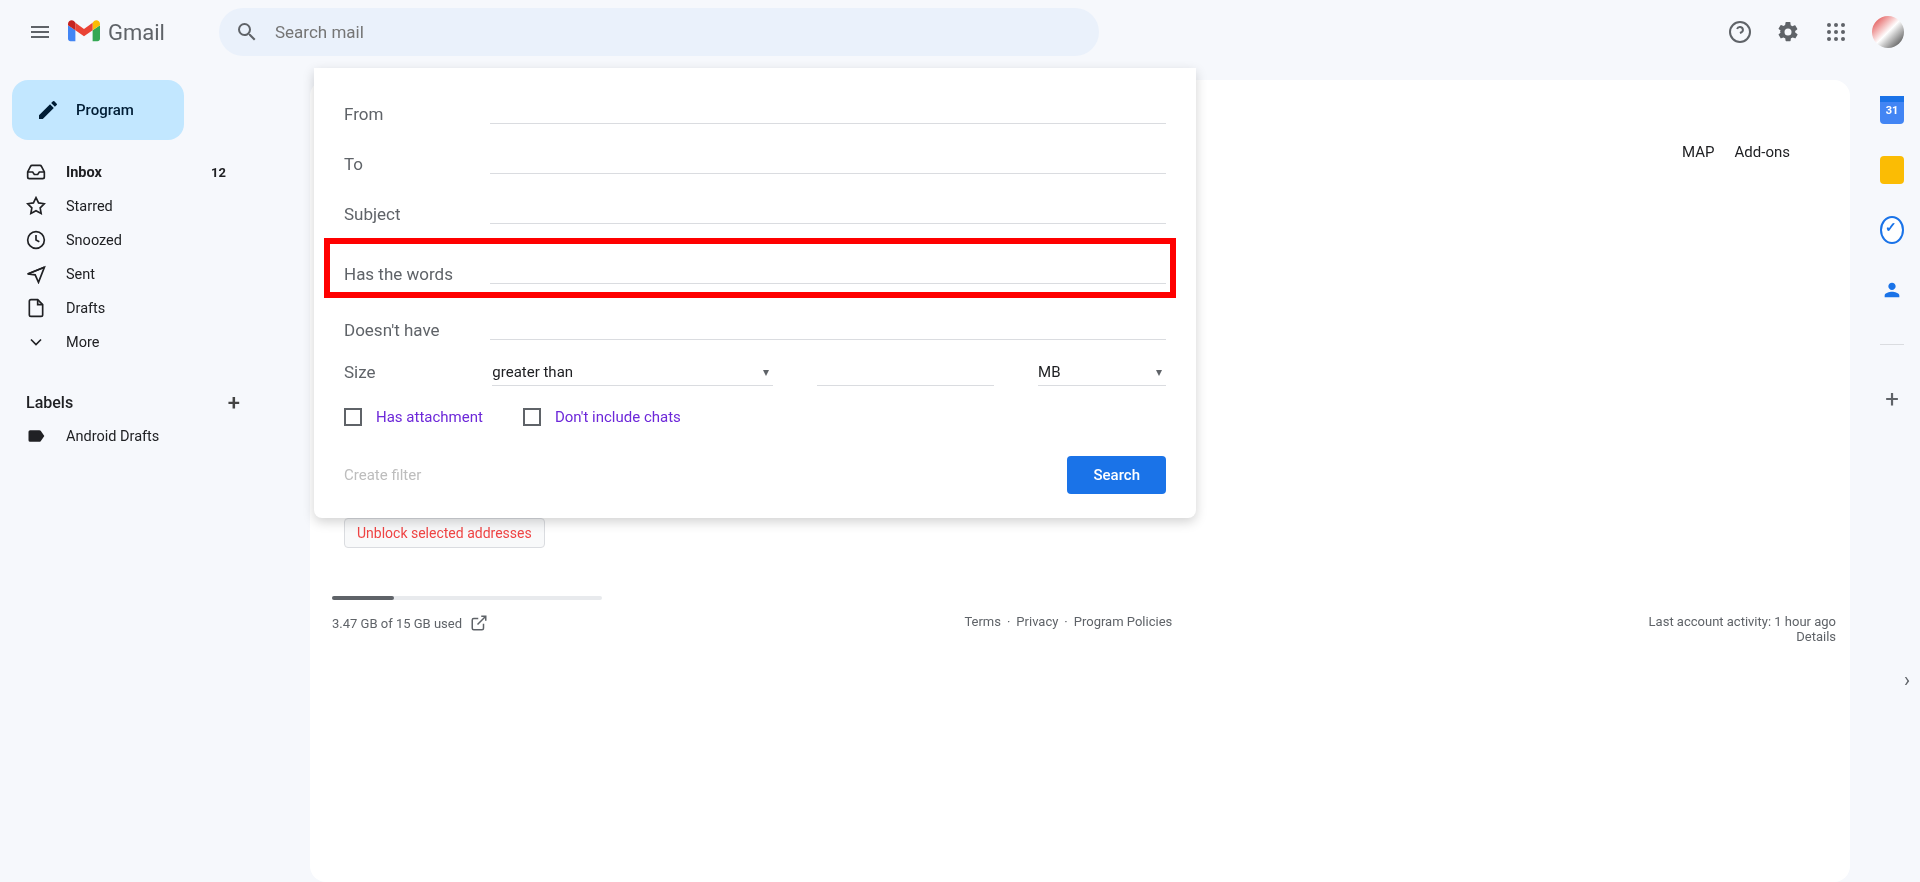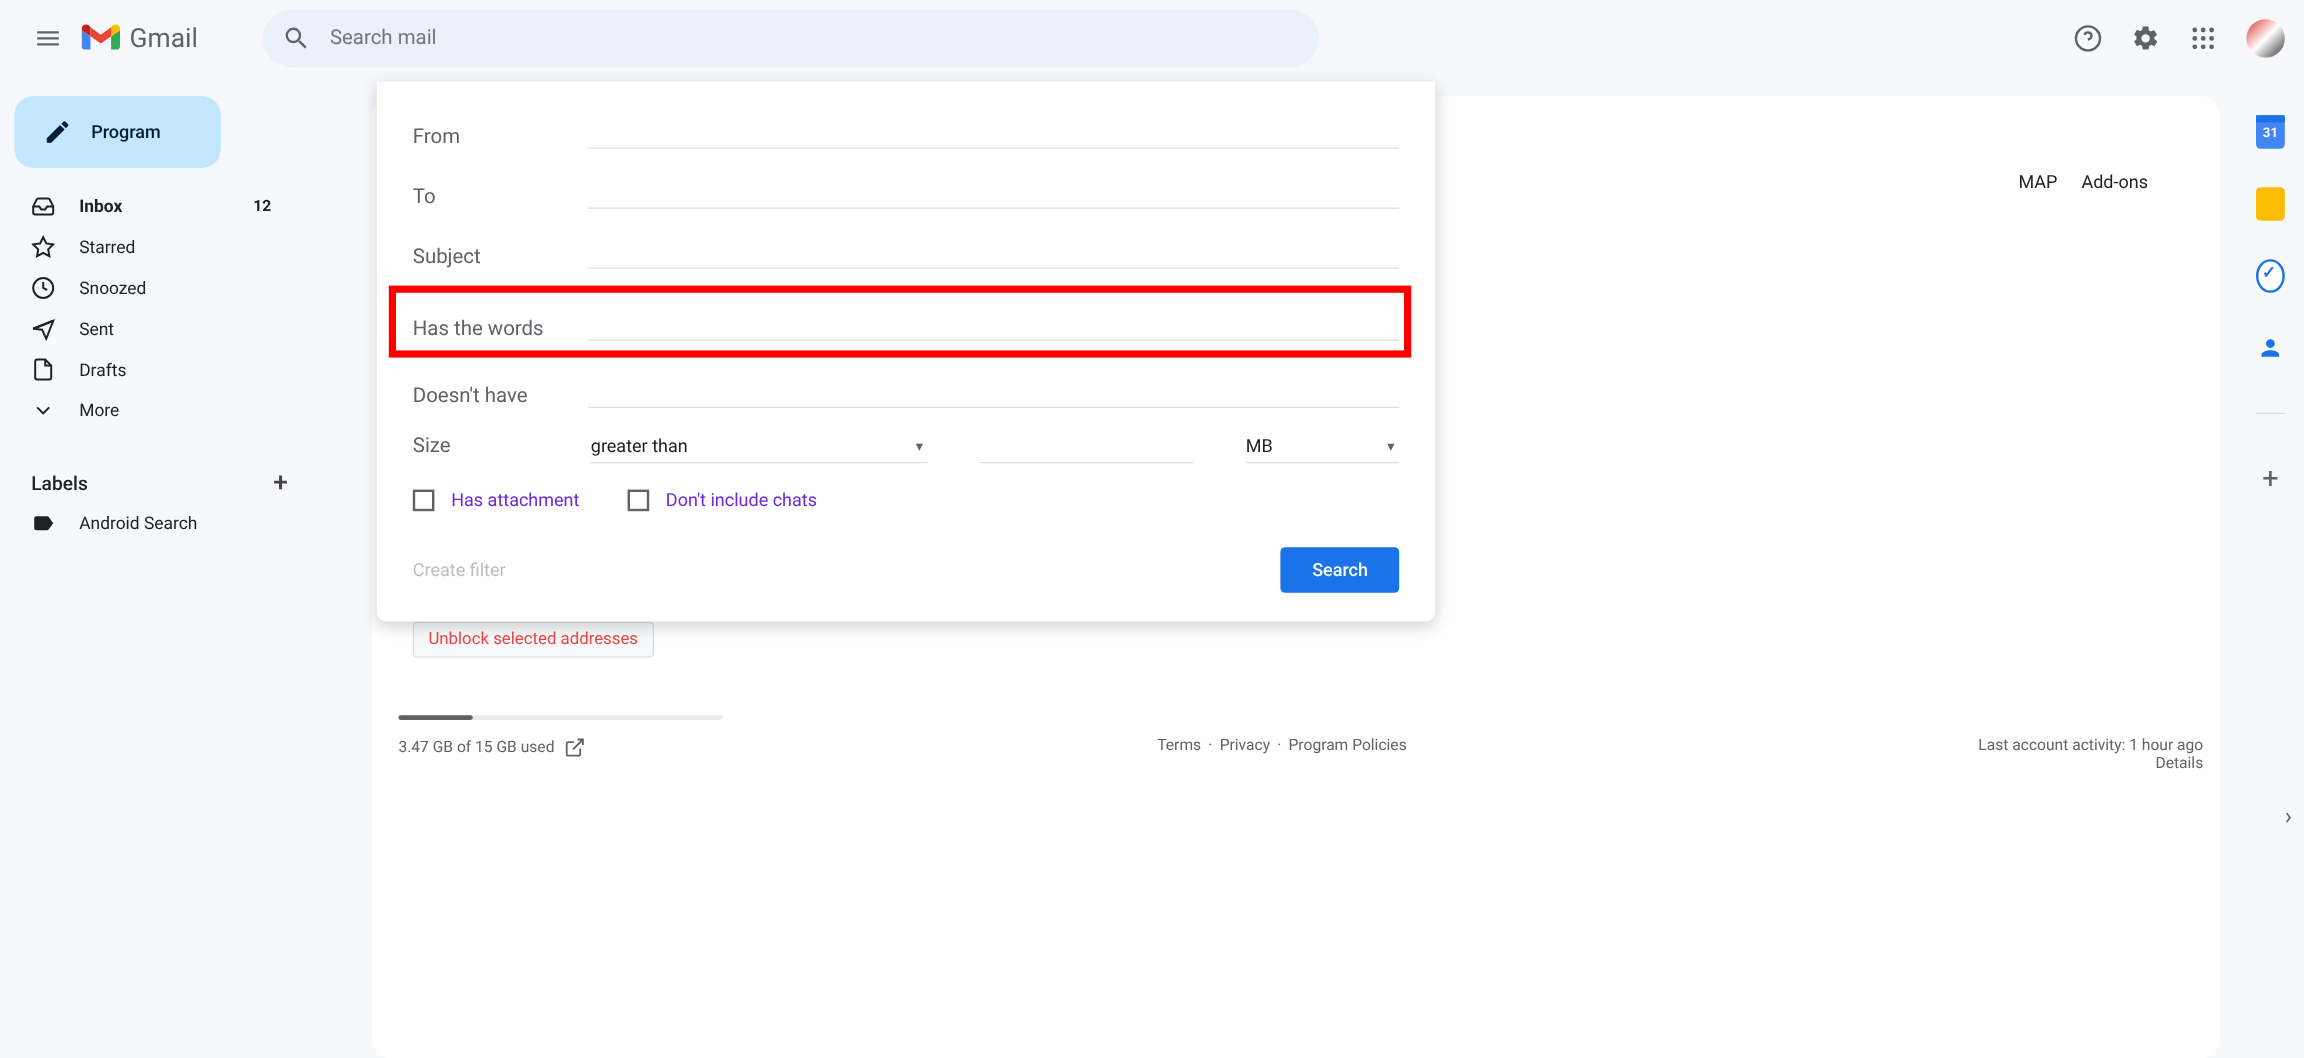--- a/index.html
+++ b/index.html
@@ -206,21 +206,21 @@
   <div class="labels-header">
     <span>Labels</span>
     <span class="plus">+</span>
   </div>
   <div class="nav-item">
     <span class="nav-icon">
         <svg width="20" height="20" viewBox="0 0 24 24" fill="#202124">
           <path d="M17.63 5.84C17.27 5.33 16.67 5 16 5H5a2 2 0 00-2 2v10a2 2 0 002 2h11c.67 0 1.27-.33 1.63-.84L22 12l-4.37-6.16z"></path>
         </svg>
       </span>
-    <span class="nav-label">Android Search</span>
+    <span class="nav-label">Android Drafts</span>
   </div>
 </div>
 
 <div class="main">
   <div class="tabs-peek">
     <span>MAP</span>
     <span>Add-ons</span>
   </div>
 </div>
 

